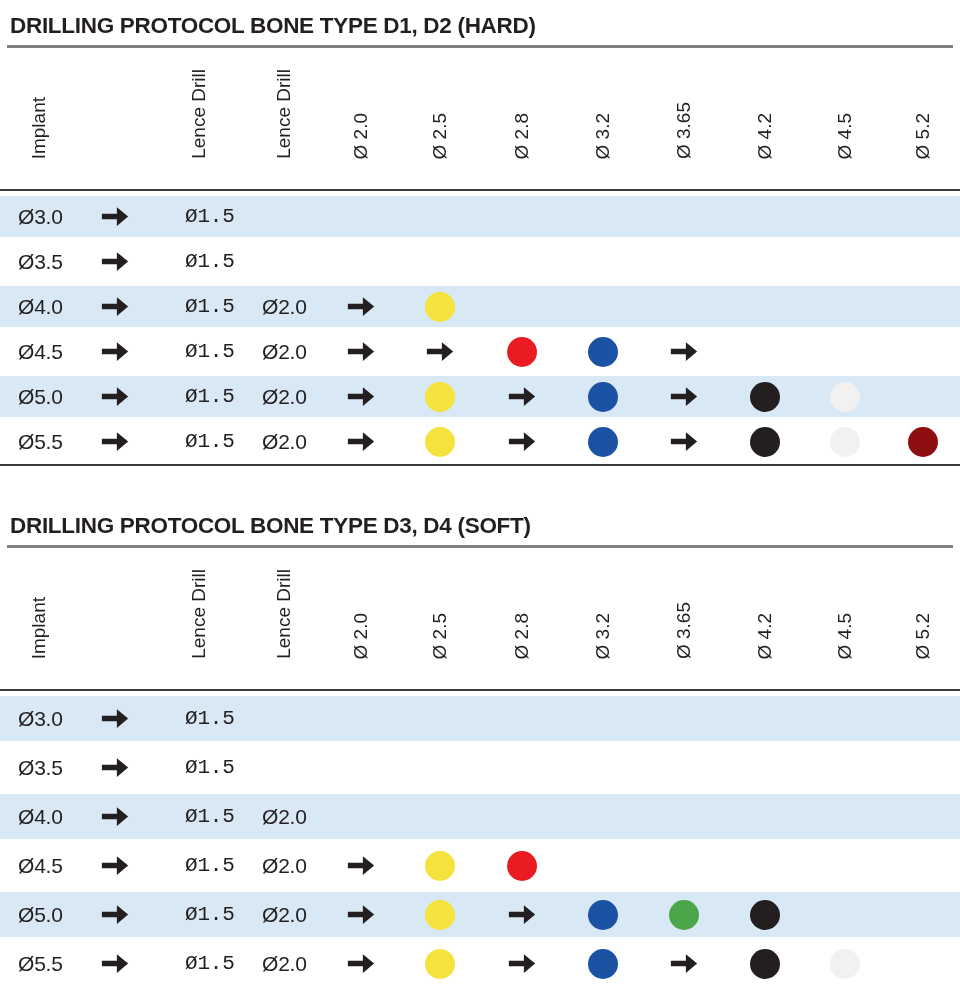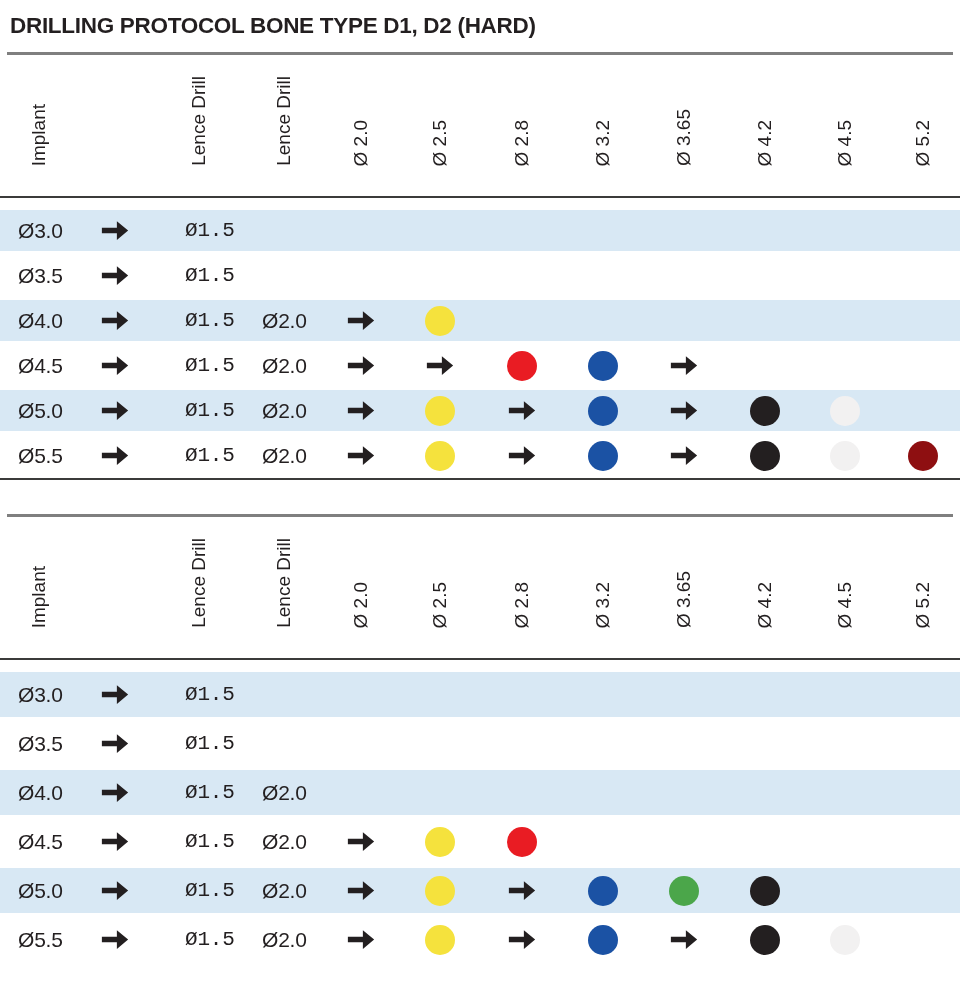--- a/index.html
+++ b/index.html
@@ -6,21 +6,21 @@
   body{
     width:960px;
     font-family:"Liberation Sans",sans-serif;
     color:#231f20;
     -webkit-font-smoothing:antialiased;
   }
   .section{--cols:78px 74px 93px 77px 77px 82px 81px 81px 81px 81px 80px 75px;}
   .section.soft{margin-top:34px;}
   .title{
     margin:0;
-    padding:13px 0 13px 10px;
+    padding:13px 0 6px 10px;
     font-size:22.5px;
     font-weight:bold;
     letter-spacing:-0.3px;
     white-space:nowrap;
   }
   .title-rule{height:3px;background:var(--rule-gray,#7f7f7f);margin:0 7px;}
   .thead{
     display:grid;
     grid-template-columns:var(--cols);
     height:141px;
@@ -32,21 +32,21 @@
     padding-bottom:30px;
     box-sizing:border-box;
   }
   .th span{
     writing-mode:vertical-rl;
     transform:rotate(180deg);
     font-size:19px;
     white-space:nowrap;
   }
   .head-rule{height:2px;background:var(--rule-dark,#3b3b3a);}
-  .tbody{padding-top:10px;}
+  .tbody{padding-top:3px;}
   .row{display:grid;grid-template-columns:var(--cols);}
   .hard .row{height:45px;}
   .soft .row{height:49px;}
   .row.stripe{
     background:linear-gradient(#fff 0,#fff 2px,var(--stripe,#d8e8f4) 2px,var(--stripe,#d8e8f4) calc(100% - 2px),#fff calc(100% - 2px),#fff 100%);
   }
   .cell{
     display:flex;
     align-items:center;
     justify-content:center;
@@ -274,20 +274,21 @@
         </div>
         <div class="cell c11">
           <span class="dot" style="background: rgb(142, 15, 17);"></span>
         </div>
       </div>
     </div>
   <div class="bottom-rule"></div>
 </div>
 
 <div class="section soft">
+  <h1 class="title">DRILLING PROTOCOL BONE TYPE D3, D4 (SOFT)</h1>
   <div class="title-rule"></div>
   <div class="thead">
       <div class="th">
         <span>Implant</span>
       </div>
       <div class="th"></div>
       <div class="th">
         <span>Lence Drill</span>
       </div>
       <div class="th">

